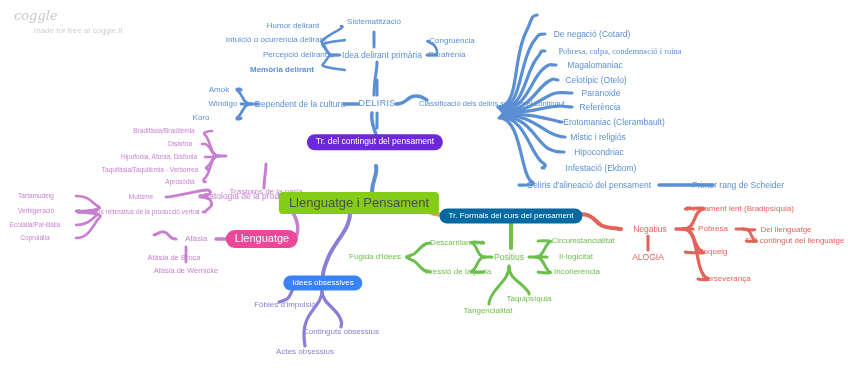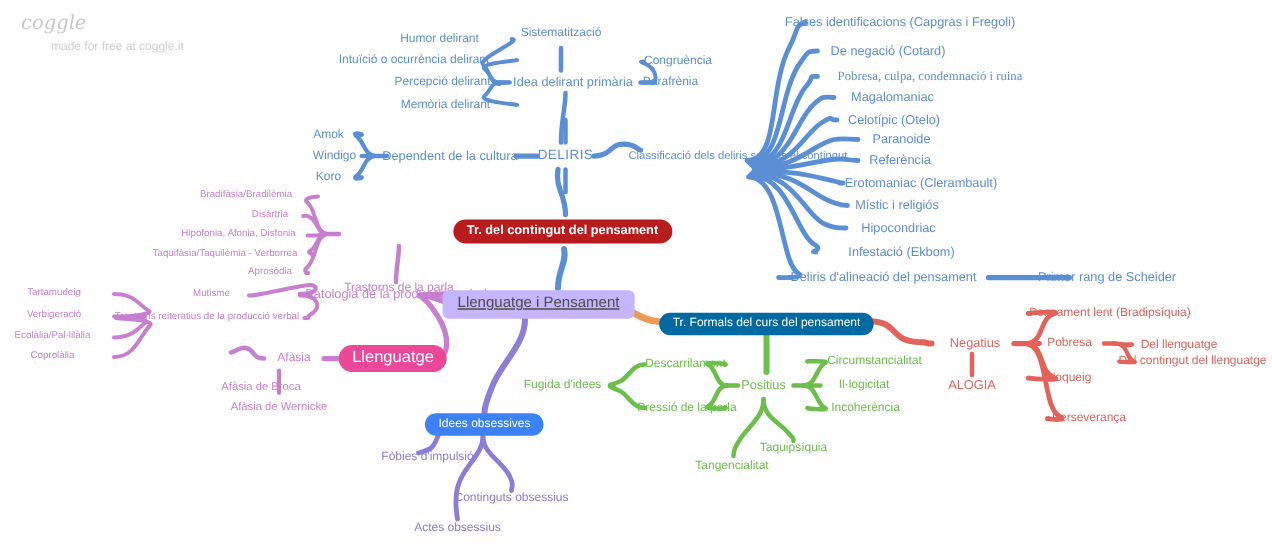--- a/index.html
+++ b/index.html
@@ -144,45 +144,44 @@
       </g>
 
     </g>
   </svg>
 
   <div class="lbl c-blue" style="left:374px;top:22px;font-size:8px;">Sistematització</div>
   <div class="lbl c-blue" style="left:382px;top:55px;font-size:8.5px;">Idea delirant primària</div>
   <div class="lbl c-blue" style="left:293px;top:26px;font-size:8px;">Humor delirant</div>
   <div class="lbl c-blue" style="left:276px;top:40px;font-size:8px;">Intuïció o ocurrència delirant</div>
   <div class="lbl c-blue" style="left:295px;top:55px;font-size:8px;">Percepció delirant</div>
-  <div class="lbl c-blue" style="left:297px;top:70px;font-size:8px;">Memòria delirant</div>
+  <div class="lbl c-blue" style="left:282px;top:70px;font-size:8px;font-weight:bold;">Memòria delirant</div>
   <div class="lbl c-blue" style="left:452px;top:41px;font-size:8px;">Congruència</div>
   <div class="lbl c-blue" style="left:447px;top:55px;font-size:8px;">Parafrènia</div>
   <div class="lbl c-blue" style="left:300px;top:104px;font-size:8.5px;">Dependent de la cultura</div>
   <div class="lbl c-blue" style="left:219px;top:90px;font-size:8px;">Amok</div>
   <div class="lbl c-blue" style="left:223px;top:104px;font-size:8px;">Windigo</div>
-  <div class="lbl c-blue" style="left:219px;top:118px;font-size:8px;">Koro</div>
+  <div class="lbl c-blue" style="left:201px;top:118px;font-size:8px;">Koro</div>
   <div class="lbl c-blue" style="left:459px;top:104px;font-size:7.5px;width:80px;">Classificació dels deliris segons el contingut</div>
   <div class="lbl c-blue" style="left:377px;top:104px;font-size:9px;letter-spacing:.3px;">DELIRIS</div>
 
-  <div class="lbl c-blue" style="left:600px;top:15px;font-size:8.5px;">Falses identificacions (Capgras i Fregoli)</div>
   <div class="lbl c-blue" style="left:592px;top:34px;font-size:8.5px;">De negació (Cotard)</div>
   <div class="lbl c-blue" style="left:620px;top:51px;font-size:8.5px;font-family:Liberation Serif, serif;">Pobresa, culpa, condemnació i ruina</div>
   <div class="lbl c-blue" style="left:595px;top:65px;font-size:8.5px;">Magalomaniac</div>
   <div class="lbl c-blue" style="left:596px;top:80px;font-size:8.5px;">Celotípic (Otelo)</div>
   <div class="lbl c-blue" style="left:601px;top:93px;font-size:8.5px;">Paranoide</div>
   <div class="lbl c-blue" style="left:600px;top:107px;font-size:8.5px;">Referència</div>
   <div class="lbl c-blue" style="left:614px;top:122px;font-size:8.5px;">Erotomaniac (Clerambault)</div>
   <div class="lbl c-blue" style="left:598px;top:137px;font-size:8.5px;">Místic i religiós</div>
   <div class="lbl c-blue" style="left:599px;top:152px;font-size:8.5px;">Hipocondriac</div>
   <div class="lbl c-blue" style="left:601px;top:168px;font-size:8.5px;">Infestació (Ekbom)</div>
   <div class="lbl c-blue" style="left:589px;top:185px;font-size:8.5px;">Deliris d'alineació del pensament</div>
   <div class="lbl c-blue" style="left:738px;top:185px;font-size:8.5px;">Primer rang de Scheider</div>
 
-  <div class="pill" style="left:375px;top:154px;background:#b91c1c;font-size:8.5px;font-weight:bold;">Tr. del contingut del pensament</div>
+  <div class="pill" style="left:375px;top:142px;background:#6d28d9;font-size:8.5px;">Tr. del contingut del pensament</div>
 
   <div class="lbl c-pink" style="left:264px;top:196px;font-size:8.5px;">Patologia de la producció verbal</div>
   <div class="lbl c-pink" style="left:266px;top:156px;font-size:8px;margin-top:36px;">Trastorns de la parla</div>
   <div class="lbl c-pink" style="left:164px;top:131px;font-size:6.5px;">Bradifàsia/Bradilèmia</div>
   <div class="lbl c-pink" style="left:180px;top:144px;font-size:6.5px;">Disàrtria</div>
   <div class="lbl c-pink" style="left:159px;top:157px;font-size:6.5px;">Hipofonia, Afonia, Disfonia</div>
   <div class="lbl c-pink" style="left:150px;top:170px;font-size:6.5px;">Taquifàsia/Taquilèmia - Verborrea</div>
   <div class="lbl c-pink" style="left:180px;top:182px;font-size:6.5px;">Aprosòdia</div>
   <div class="lbl c-pink" style="left:141px;top:197px;font-size:6.5px;">Mutisme</div>
   <div class="lbl c-pink" style="left:138px;top:212px;font-size:6.5px;">Trastorns reiteratius de la producció verbal</div>
@@ -215,15 +214,15 @@
   <div class="lbl c-red" style="left:786px;top:230px;font-size:8px;">Del llenguatge</div>
   <div class="lbl c-red" style="left:795px;top:241px;font-size:8px;">Del contingut del llenguatge</div>
   <div class="lbl c-red" style="left:712px;top:252px;font-size:8px;">Bloqueig</div>
   <div class="lbl c-red" style="left:726px;top:279px;font-size:8px;">Perseverança</div>
 
   <div class="pill" style="left:323px;top:283px;background:#3b82f6;font-size:8px;">Idees obsessives</div>
   <div class="lbl c-purple" style="left:285px;top:305px;font-size:8px;">Fòbies d'impulsió</div>
   <div class="lbl c-purple" style="left:341px;top:332px;font-size:8px;">Continguts obsessius</div>
   <div class="lbl c-purple" style="left:305px;top:352px;font-size:8px;">Actes obsessius</div>
 
-  <div class="rect c-gray" style="left:359px;top:203px;background:#c4b5fd;font-size:10px;text-decoration:underline;">Llenguatge i Pensament</div>
+  <div class="rect c-gray" style="left:359px;top:203px;background:#84cc16;font-size:13px;">Llenguatge i Pensament</div>
 
 </div>
 
 </body></html>

